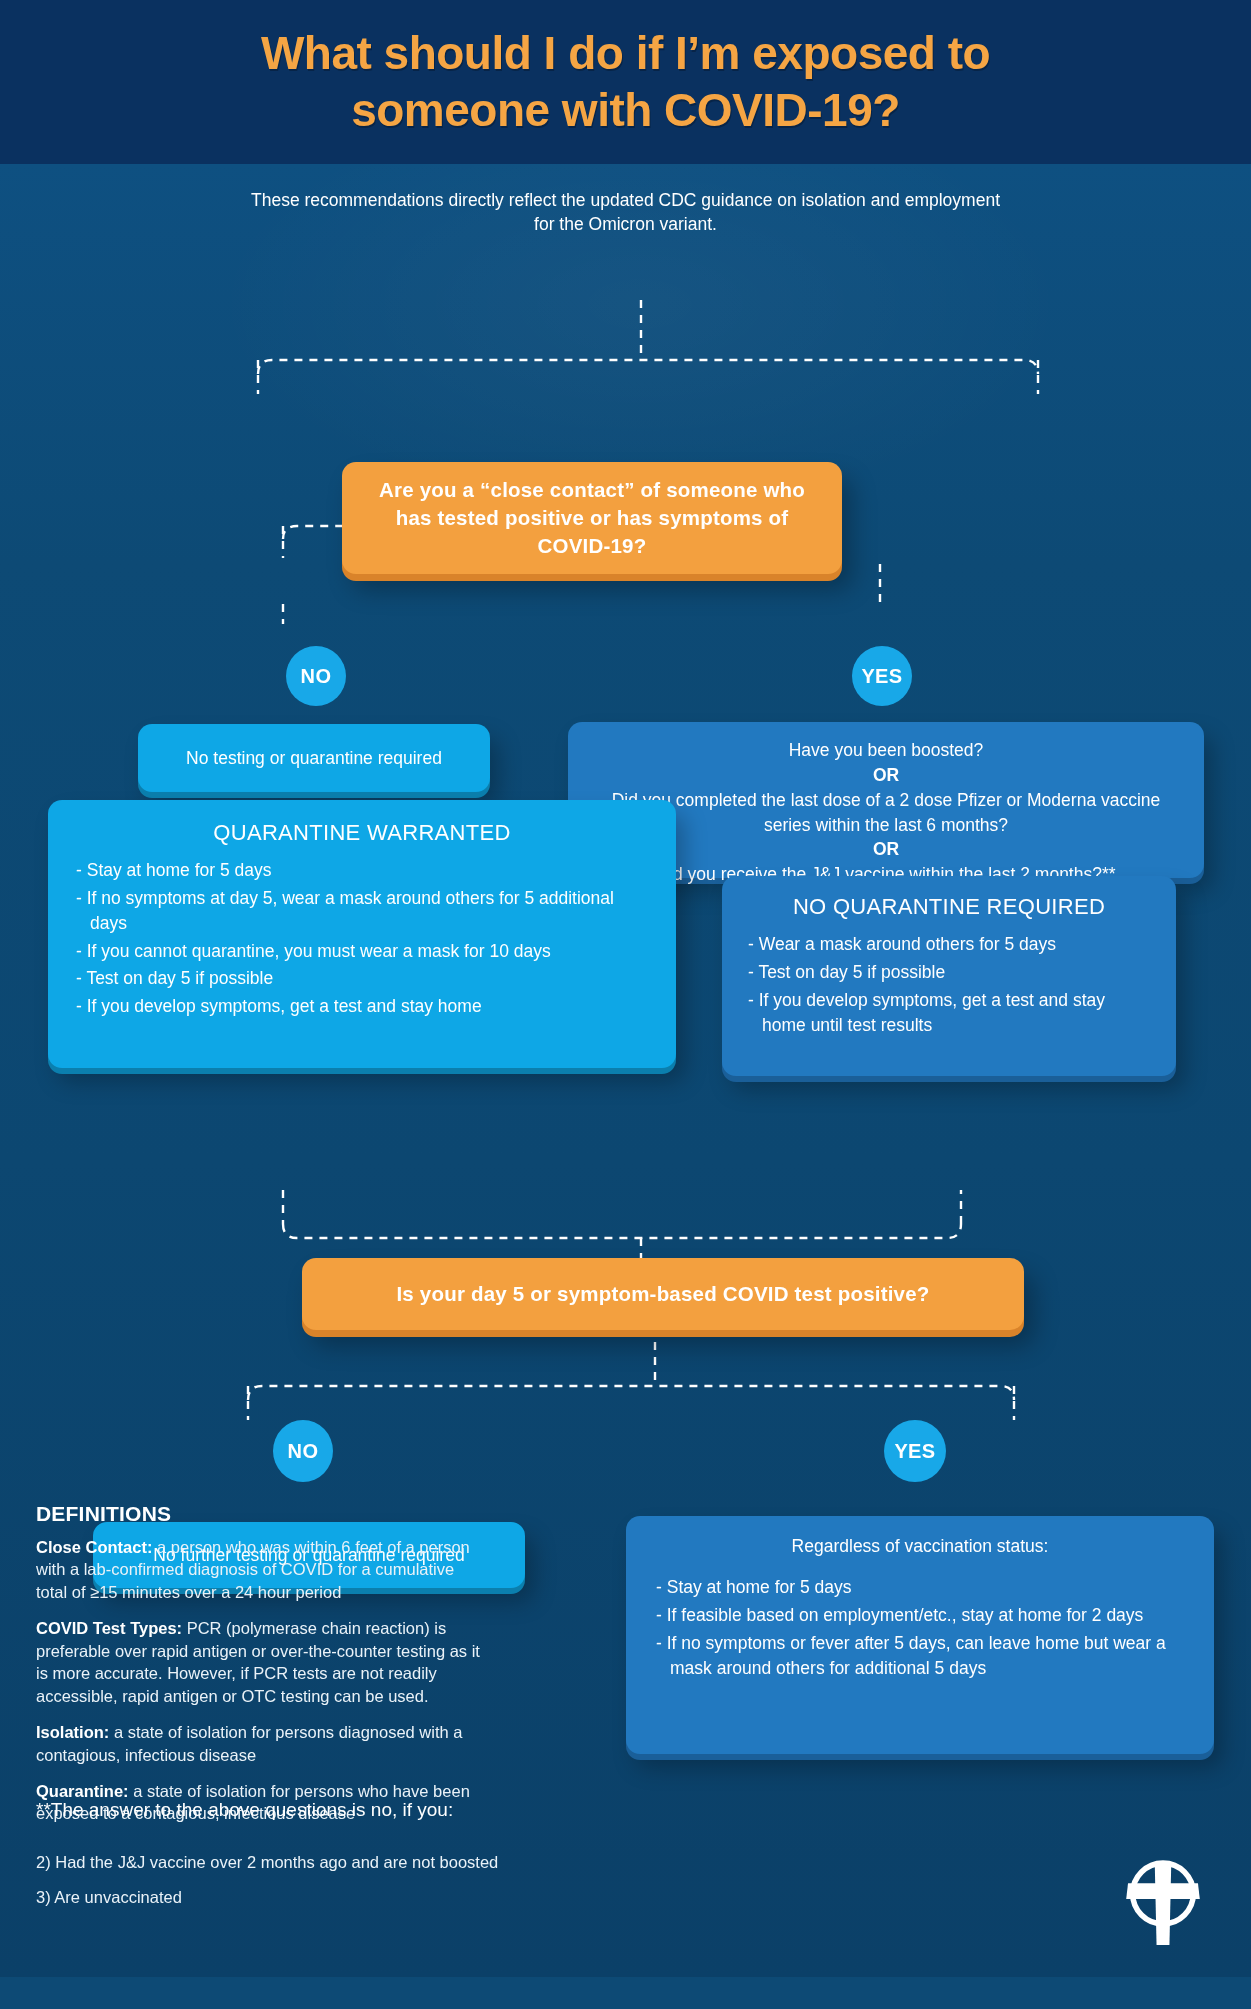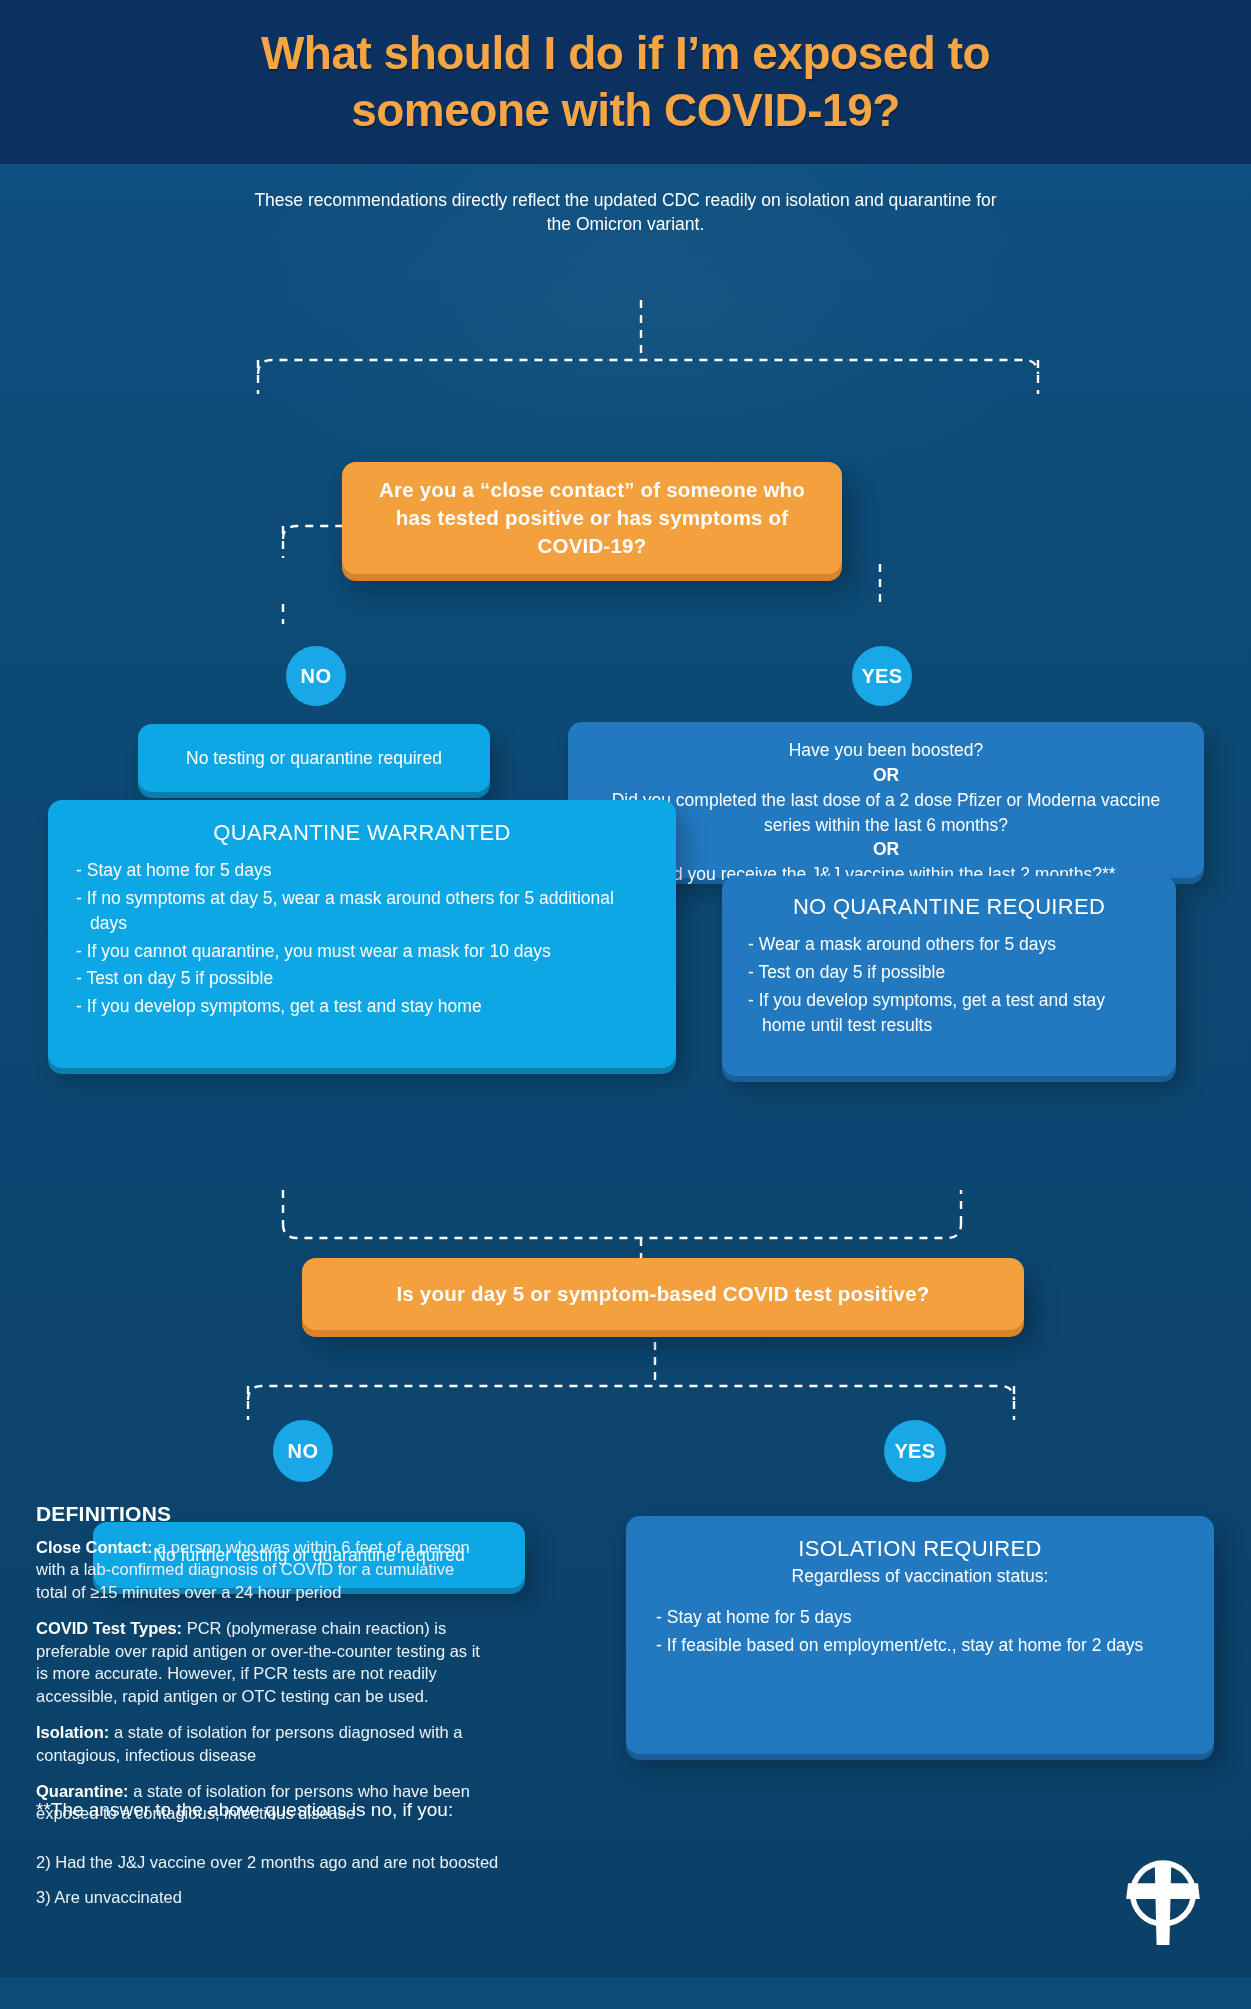--- a/index.html
+++ b/index.html
@@ -163,21 +163,21 @@
 </style>
 </head>
 <body>
 
 <div class="header">
   <div class="header-title">What should I do if I’m exposed to someone with COVID-19?</div>
 </div>
 
 <div class="canvas">
 
-  <div class="subtitle">These recommendations directly reflect the updated CDC readily on isolation and quarantine for the Omicron variant.</div>
+  <div class="subtitle">These recommendations directly reflect the updated CDC guidance on isolation and employment for the Omicron variant.</div>
 
   <svg class="connectors" viewBox="0 0 1251 1813" xmlns="http://www.w3.org/2000/svg">
     <g fill="none" stroke="#ffffff" stroke-width="2.4" stroke-dasharray="8 7" stroke-linecap="butt">
 
       <path d="M 641 136 L 641 196"></path>
       <path d="M 258 210 Q 258 196 272 196 L 1024 196 Q 1038 196 1038 210"></path>
       <path d="M 258 196 L 258 230"></path>
       <path d="M 1038 196 L 1038 230"></path>
 
       <path d="M 641 400 L 641 375"></path>
@@ -262,25 +262,25 @@
 
   <div class="badge" style="left:884px; top:1256px; width:62px; height:62px;">
     <span>YES</span>
   </div>
 
   <div class="a-box cyan" style="left:93px; top:1358px; width:432px; height:66px; display:flex; align-items:center; justify-content:center;">
     <div class="a-line">No further testing or quarantine required</div>
   </div>
 
   <div class="a-box blue" style="left:626px; top:1352px; width:588px; height:238px; padding:20px 30px;">
-    <div class="a-title" style="margin-bottom:4px;">ISOLATION REQUIRED</div>
     <div class="a-sub" style="margin-top:0; margin-bottom:18px;">Regardless of vaccination status:</div>
     <ul class="a-list">
       <li style="text-align:left;">Stay at home for 5 days</li>
       <li style="text-align:left;">If feasible based on employment/etc., stay at home for 2 days</li>
+      <li style="text-align:left;">If no symptoms or fever after 5 days, can leave home but wear a mask around others for additional 5 days</li>
     </ul>
   </div>
 
   <div class="definitions">
     <div class="def-head">DEFINITIONS</div>
 
     <div class="def-item">
       <b>Close Contact:</b><span> a person who was within 6 feet of a person with a lab-confirmed diagnosis of COVID for a cumulative total of ≥15 minutes over a 24 hour period</span>
     </div>
     <div class="def-item">

